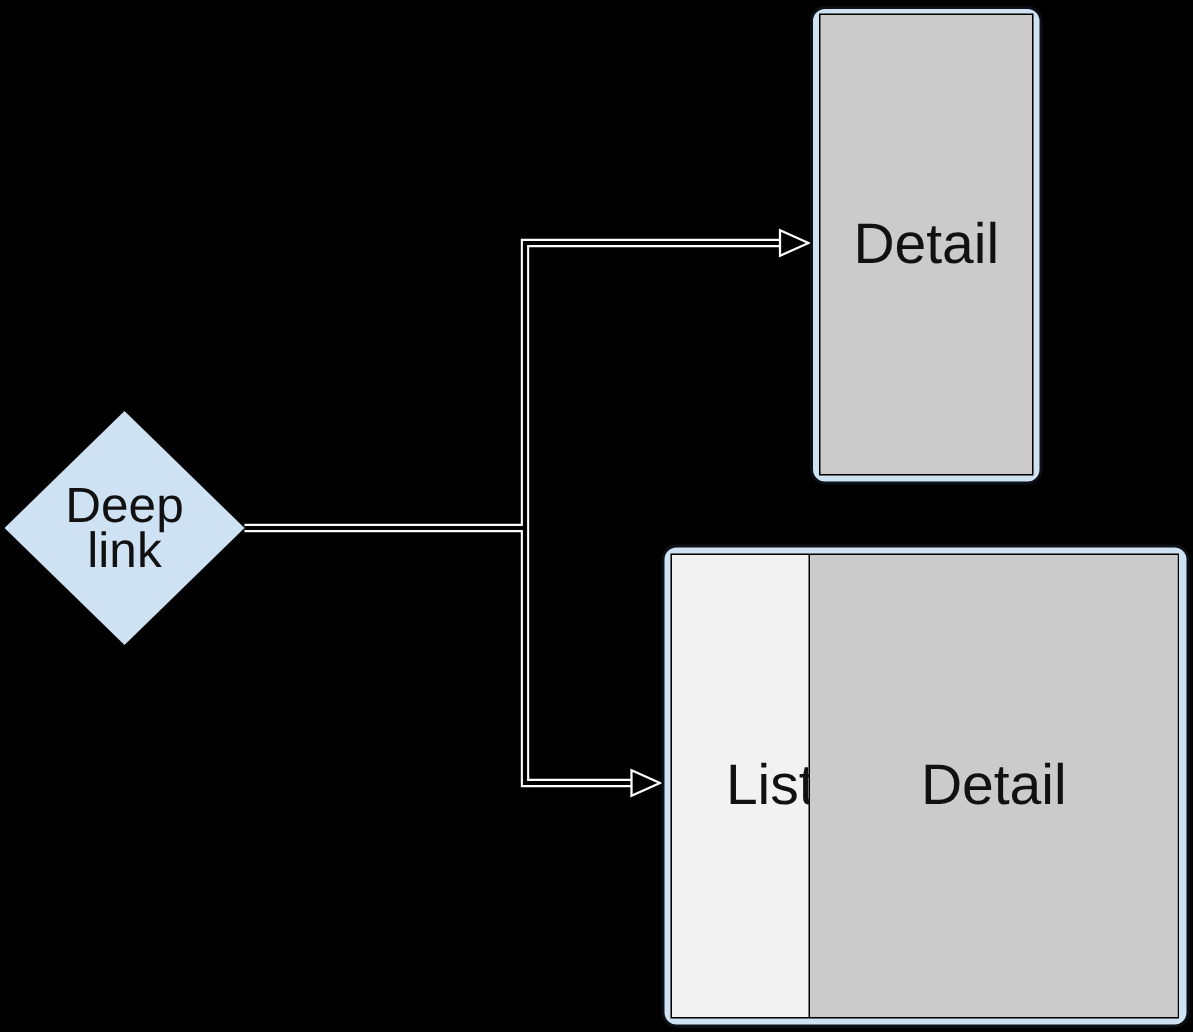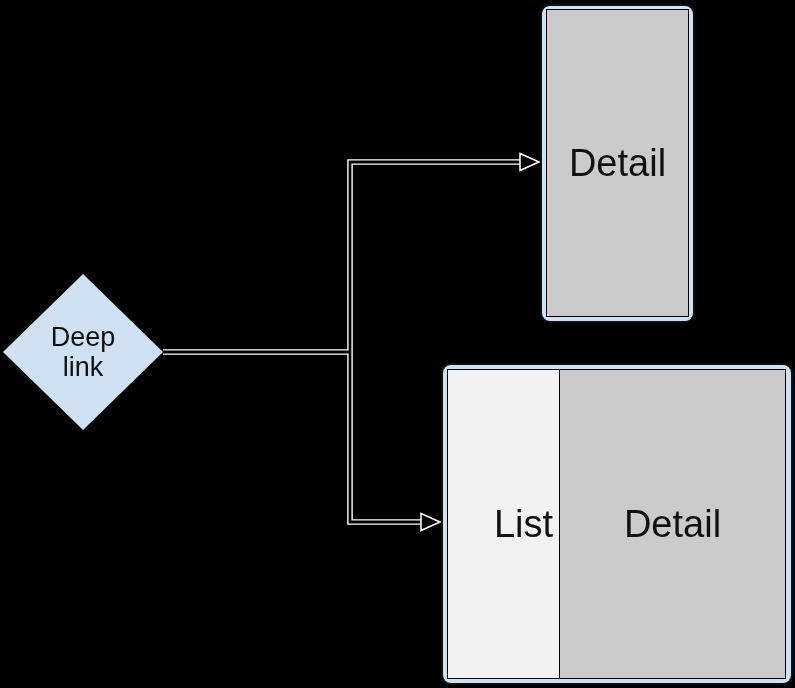--- a/index.html
+++ b/index.html
@@ -44,21 +44,21 @@
     width: 160px; height: 156px;
     background: var(--node-fill, #cfe2f3);
     clip-path: polygon(50% 0, 100% 50%, 50% 100%, 0 50%);
     display: flex;
     align-items: center;
     justify-content: center;
   }
   .diamond-label {
     width: 84px;
     text-align: center;
-    font-size: 27px;
+    font-size: 33px;
     line-height: 30px;
     color: var(--text, #111);
   }
   .device {
     position: absolute;
     background: var(--frame-fill, #cfe2f3);
     border: 2px solid var(--frame-border, #0d1117);
     border-radius: 10px;
     box-sizing: border-box;
   }
@@ -87,21 +87,21 @@
     padding: 0;
   }
   .pane {
     display: flex;
     align-items: center;
     justify-content: center;
     height: 100%;
     box-sizing: border-box;
   }
   .pane-list {
-    width: 112px;
+    width: 92px;
     background: var(--list-fill, #f2f2f2);
     border-right: 1.5px solid var(--screen-border, #000);
     padding-left: 40px;
   }
   .pane-detail {
     flex: 1;
     background: var(--screen-fill, #ccc);
   }
   .screen-label {
     font-size: 38px;

